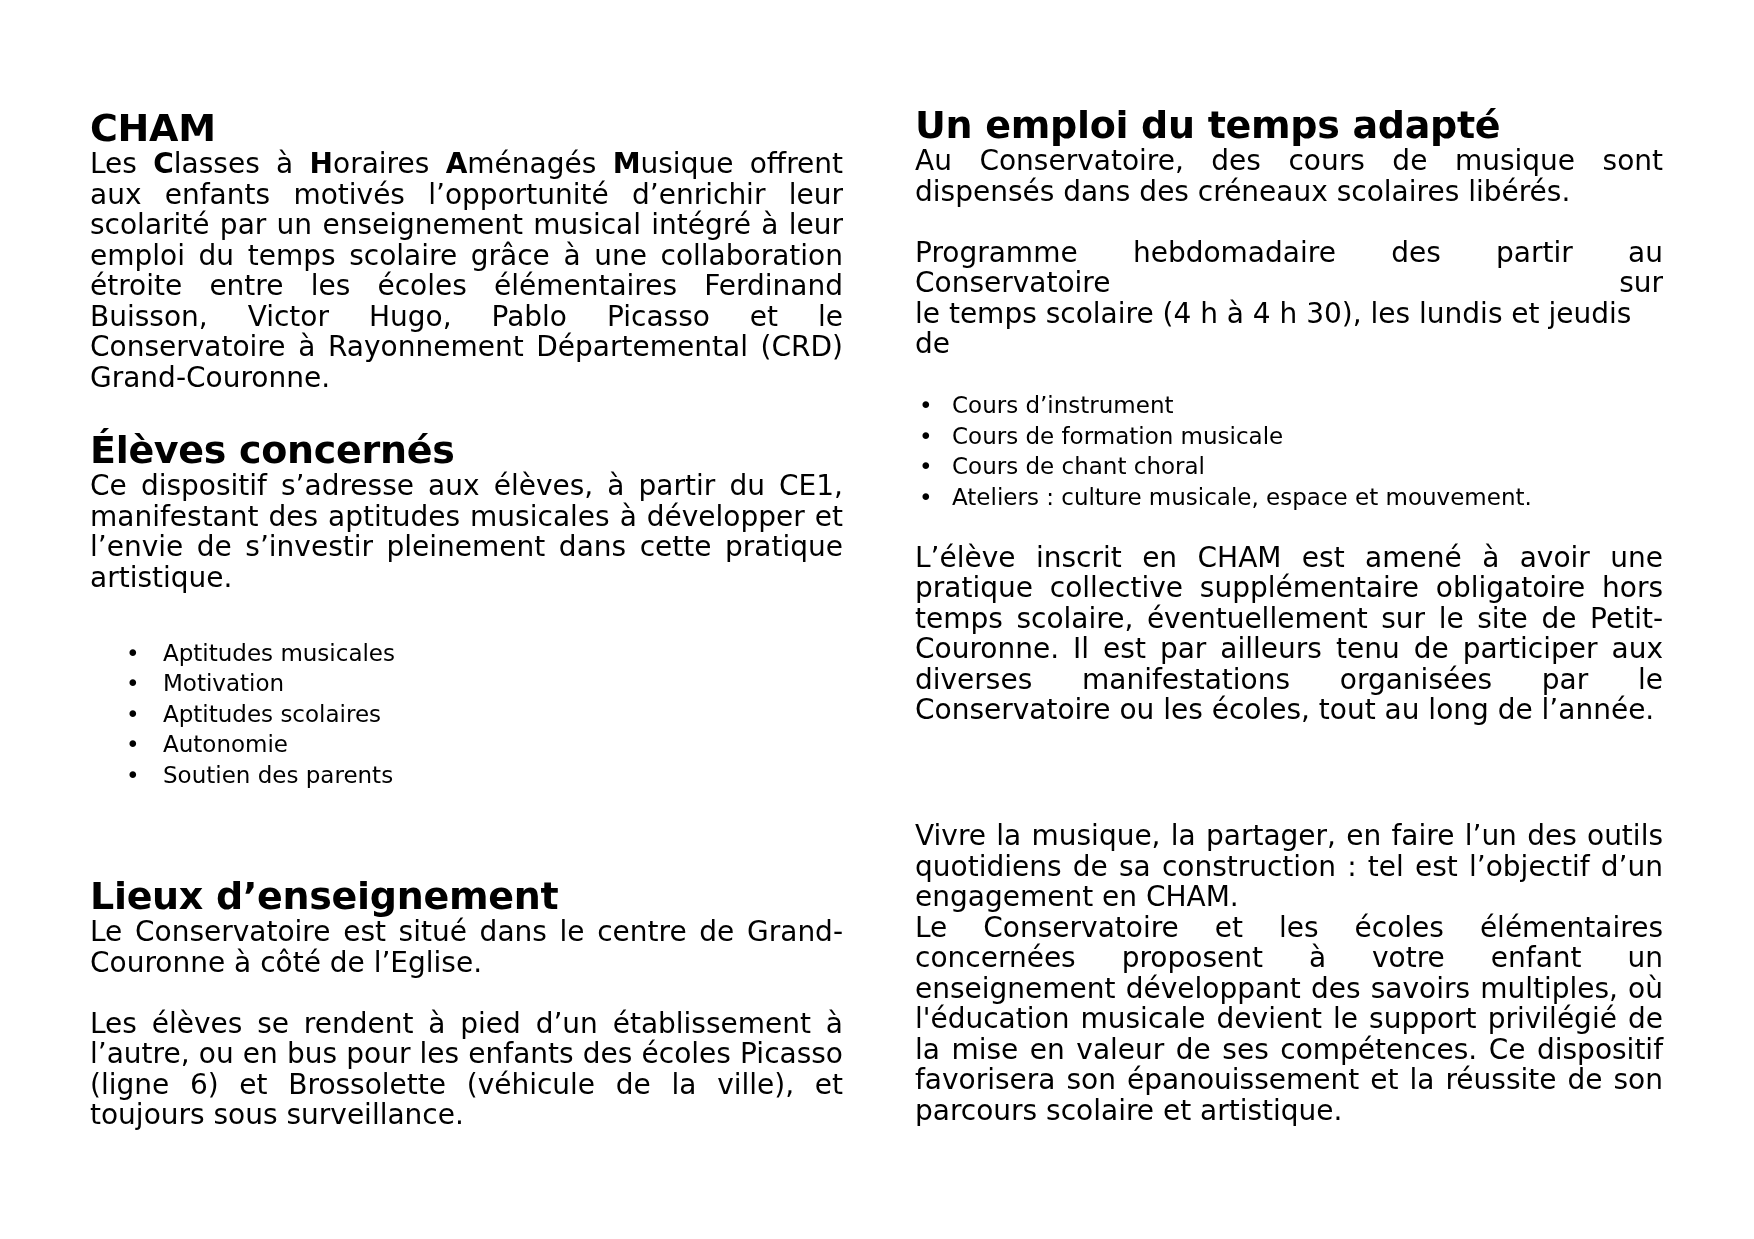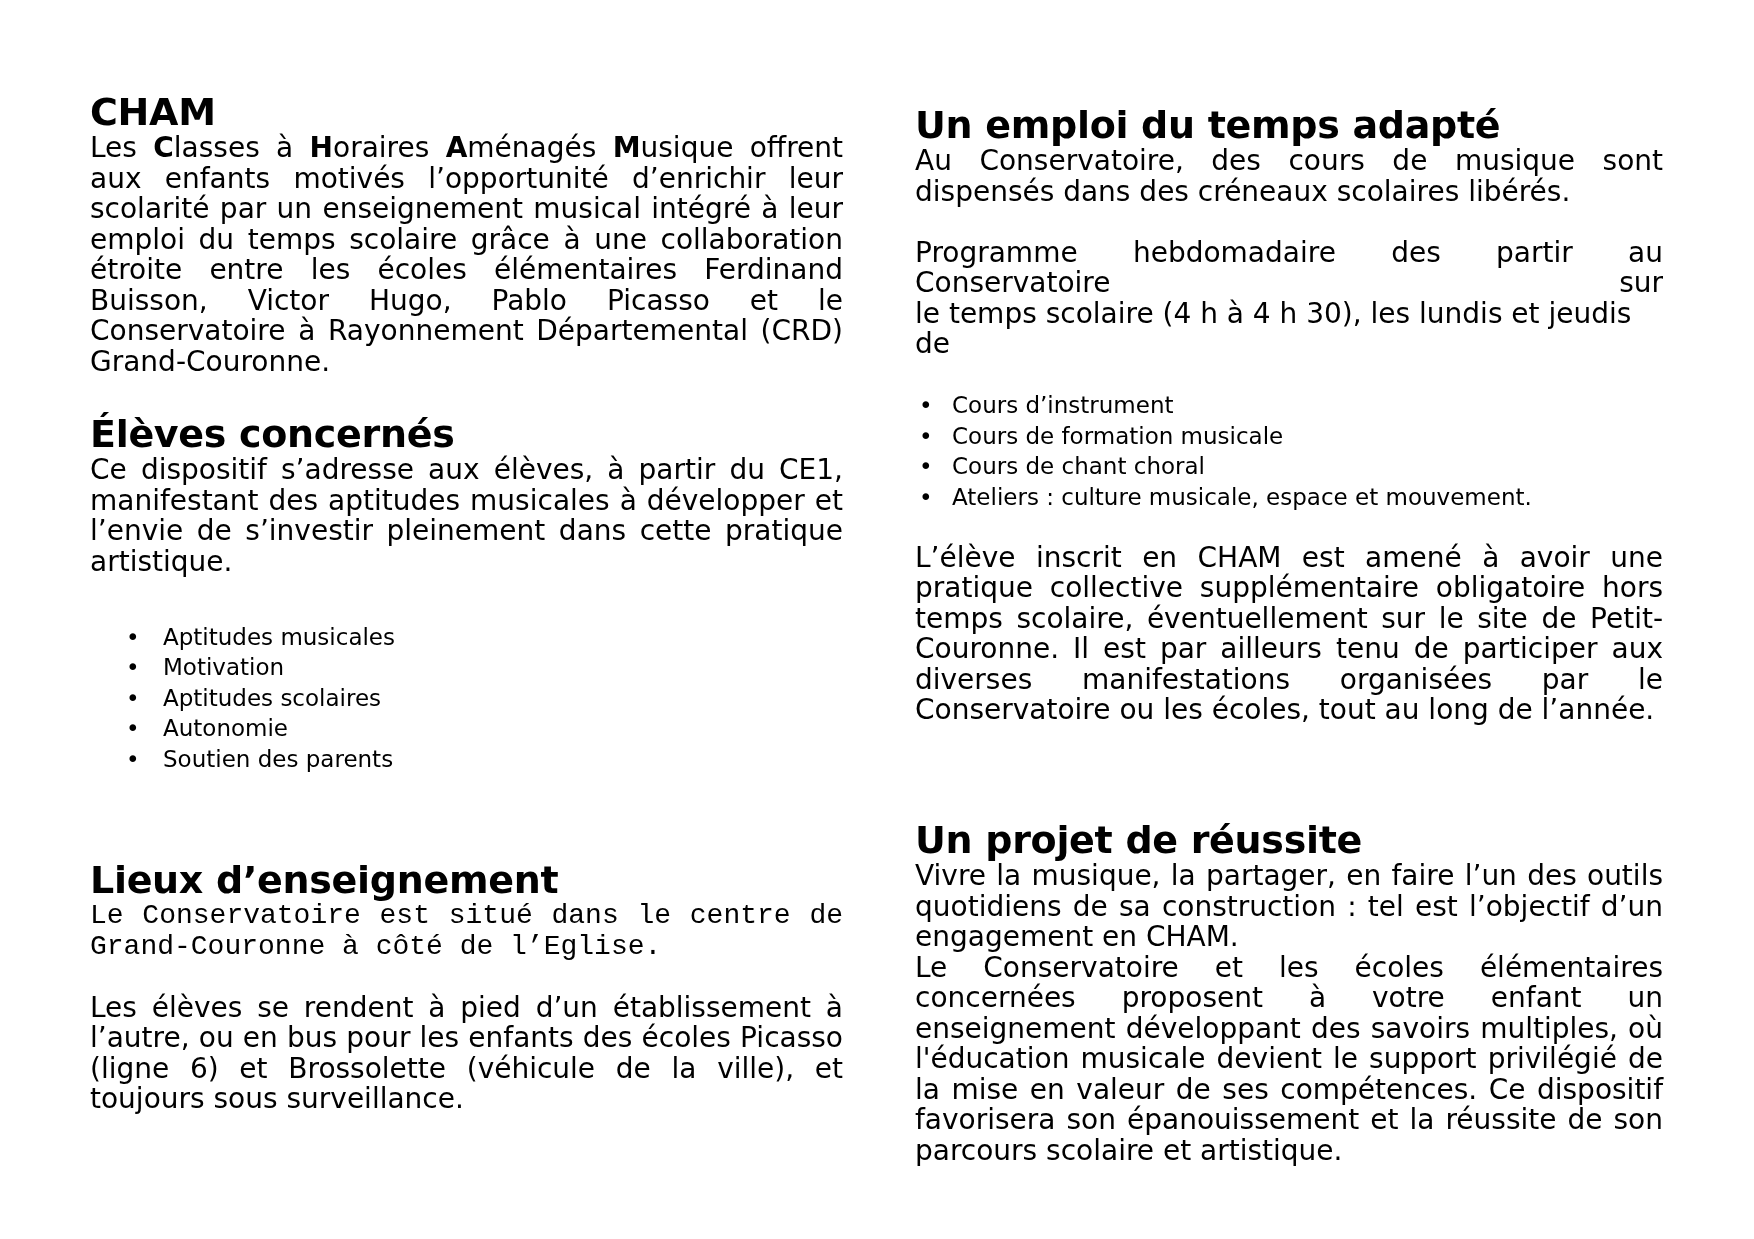--- a/index.html
+++ b/index.html
@@ -15,21 +15,21 @@
   .gap { height: 30.5px; }
   .gap-s { height: 14px; }
   ul { margin: 0; padding: 0; list-style: none; }
   ul li { position: relative; font-size: 23px; line-height: 30.5px; }
   ul li .bullet { position: absolute; top: 0; }
   .b { font-weight: bold; }
 </style>
 </head>
 <body>
 
-<div class="col col-left" style="top:0;height:1049px;">
+<div class="col col-left" style="top:16px;height:1049px;">
 
   <section class="section" style="top:92px;">
     <h2>CHAM</h2>
     <p style="margin-top:1px;"><span>Les </span><span class="b">C</span><span>lasses à </span><span class="b">H</span><span>oraires </span><span class="b">A</span><span>ménagés </span><span class="b">M</span><span>usique offrent aux enfants motivés l’opportunité d’enrichir leur scolarité par un enseignement musical intégré à leur emploi du temps scolaire grâce à une collaboration étroite entre les écoles élémentaires Ferdinand Buisson, Victor Hugo, Pablo Picasso et le Conservatoire à Rayonnement Départemental (CRD) Grand-Couronne.</span></p>
   </section>
 
   <section class="section" style="top:414px;">
     <h2>Élèves concernés</h2>
     <p style="margin-top:1px;">Ce dispositif s’adresse aux élèves, à partir du CE1, manifestant des aptitudes musicales à développer et l’envie de s’investir pleinement dans cette pratique artistique.</p>
     <div class="gap-s"></div>
@@ -38,21 +38,21 @@
       <li style="padding-left:73px;"><span class="bullet" style="left:36px;">•</span><span>Aptitudes musicales</span></li>
       <li style="padding-left:73px;"><span class="bullet" style="left:36px;">•</span><span>Motivation</span></li>
       <li style="padding-left:73px;"><span class="bullet" style="left:36px;">•</span><span>Aptitudes scolaires</span></li>
       <li style="padding-left:73px;"><span class="bullet" style="left:36px;">•</span><span>Autonomie</span></li>
       <li style="padding-left:73px;"><span class="bullet" style="left:36px;">•</span><span>Soutien des parents</span></li>
     </ul>
   </section>
 
   <section class="section" style="top:860px;">
     <h2>Lieux d’enseignement</h2>
-    <p style="margin-top:1px;font-family:Liberation Mono, monospace;">Le Conservatoire est situé dans le centre de Grand-Couronne à côté de l’Eglise.</p>
+    <p style="margin-top:1px;">Le Conservatoire est situé dans le centre de Grand-Couronne à côté de l’Eglise.</p>
     <div class="gap"></div>
     <p>Les élèves se rendent à pied d’un établissement à l’autre, ou en bus pour les enfants des écoles Picasso (ligne 6) et Brossolette (véhicule de la ville), et toujours sous surveillance.</p>
   </section>
 </div>
 
 <div class="col col-right" style="top:0;height:1225px;">
 
   <section class="section" style="top:105px;">
     <h2>Un emploi du temps adapté</h2>
     <p style="margin-top:1px;">Au Conservatoire, des cours de musique sont dispensés dans des créneaux scolaires libérés.</p>
@@ -64,17 +64,16 @@
       <li style="padding-left:37px;"><span class="bullet" style="left:4px;">•</span><span>Cours d’instrument</span></li>
       <li style="padding-left:37px;"><span class="bullet" style="left:4px;">•</span><span>Cours de formation musicale</span></li>
       <li style="padding-left:37px;"><span class="bullet" style="left:4px;">•</span><span>Cours de chant choral</span></li>
       <li style="padding-left:37px;"><span class="bullet" style="left:4px;">•</span><span>Ateliers : culture musicale, espace et mouvement.</span></li>
     </ul>
     <div class="gap"></div>
     <p>L’élève inscrit en CHAM est amené à avoir une pratique collective supplémentaire obligatoire hors temps scolaire, éventuellement sur le site de Petit-Couronne. Il est par ailleurs tenu de participer aux diverses manifestations organisées par le Conservatoire ou les écoles, tout au long de l’année.</p>
   </section>
 
   <section class="section" style="top:820px;">
-    <h2>Un projet de réussite</h2>
     <p style="margin-top:1px;">Vivre la musique, la partager, en faire l’un des outils quotidiens de sa construction : tel est l’objectif d’un engagement en CHAM.</p>
     <p>Le Conservatoire et les écoles élémentaires concernées proposent à votre enfant un enseignement développant des savoirs multiples, où l'éducation musicale devient le support privilégié de la mise en valeur de ses compétences. Ce dispositif favorisera son épanouissement et la réussite de son parcours scolaire et artistique.</p>
   </section>
 </div>
 
 </body></html>

